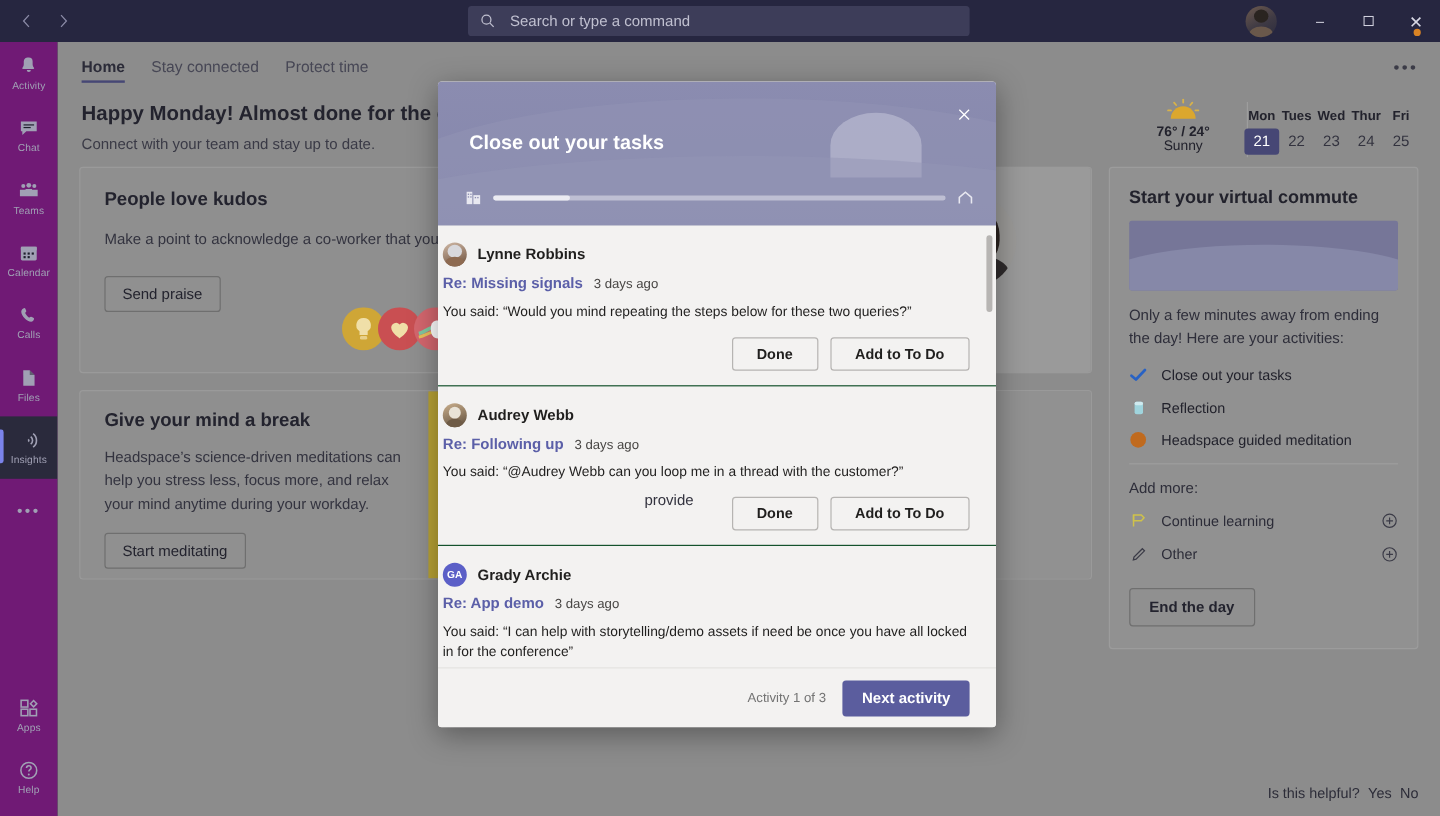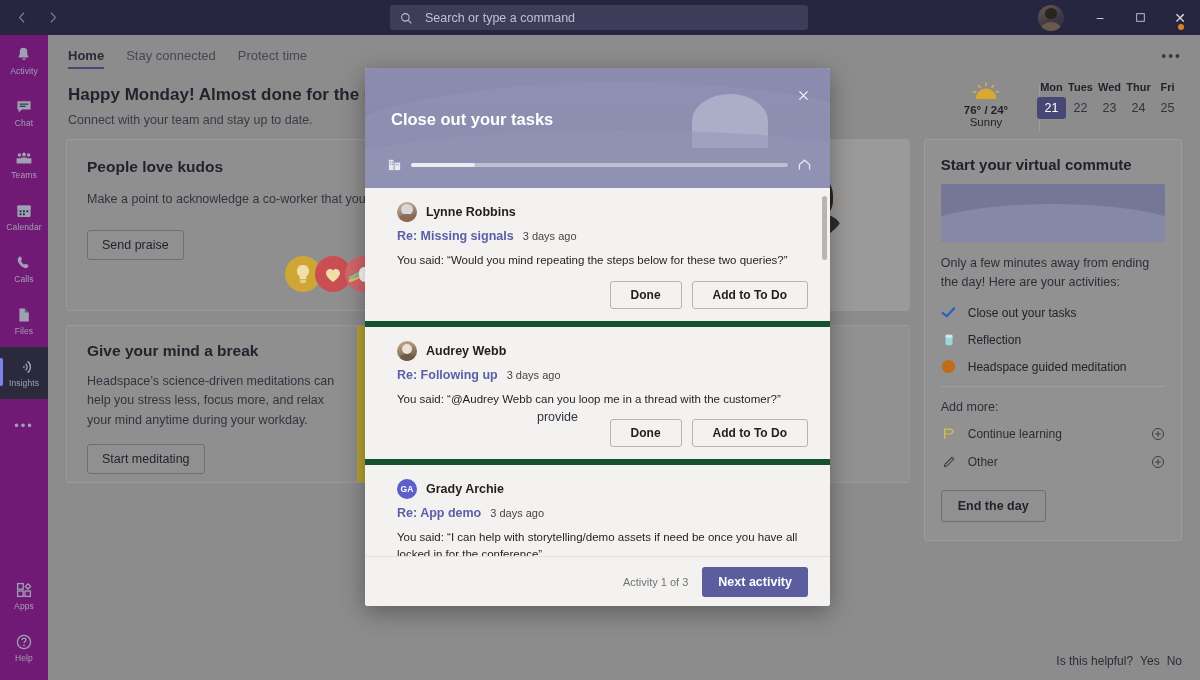--- a/index.html
+++ b/index.html
@@ -97,21 +97,21 @@
   .greet-sub { font-size: 12.5px; color: #3a3a46; margin-top: 8px; }
 
   .weather {
     position: absolute; right: 168px; top: 46px; width: 92px; text-align: center; color: #22222c;
   }
   .sun-icon { width: 34px; height: 22px; margin: 0 auto; }
   .w-temp { font-size: 11.5px; font-weight: bold; margin-top: 1px; }
   .w-cond { font-size: 11.5px; }
   .divider-v { position: absolute; right: 160px; top: 50px; width: 1px; height: 46px; background: #9d9d9d; }
 
-  .daystrip { position: absolute; right: 18px; top: 46px; display: flex; gap: 0px; }
+  .daystrip { position: absolute; right: 18px; top: 56px; display: flex; gap: 0px; }
   .day { width: 29px; text-align: center; }
   .day-name { font-size: 11px; color: #22222c; font-weight: bold; }
   .day-num {
     font-size: 12.5px; color: #33333f; margin-top: 4px; height: 22px; line-height: 22px;
     border-radius: 3px;
   }
   .day.selected .day-num { background: #464775; color: #fff; }
 
   .content { position: relative; padding: 12px 18px 0 18px; display: flex; gap: 14px; }
   .col-left { width: 856px; }
@@ -243,21 +243,21 @@
   .prog-ico { width: 15px; height: 15px; color: #e8e8f0; flex: 0 0 15px; }
   .prog-track {
     flex: 1; height: 4px; border-radius: 2px; background: rgba(255,255,255,.42); position: relative;
   }
   .prog-fill {
     position: absolute; left: 0; top: 0; height: 4px; width: 17%; border-radius: 2px; background: #ebebf2;
   }
 
   .modal-body { flex: 1; overflow: hidden; position: relative; background: #f3f2f1; }
   .task {
-    padding: 14px 22px 12px 32px; border-bottom: 6px solid #14532d; position: relative;
+    padding: 14px 22px 12px 4px; border-bottom: 1px solid #14532d; position: relative;
   }
   .task-head { display: flex; align-items: center; gap: 9px; }
   .av { width: 20px; height: 20px; border-radius: 50%; flex: 0 0 20px; position: relative; overflow: hidden; }
   .av-lynne { background: linear-gradient(160deg,#d0b9a6,#6c4f3c); }
   .av-lynne::before {
     content:""; position:absolute; left:4px; top:2px; width:12px; height:11px; border-radius:50%; background:#d8d8dc;
   }
   .av-lynne::after {
     content:""; position:absolute; left:2px; bottom:-2px; width:16px; height:10px; border-radius:50% 50% 0 0; background:#8d6a51;
   }

